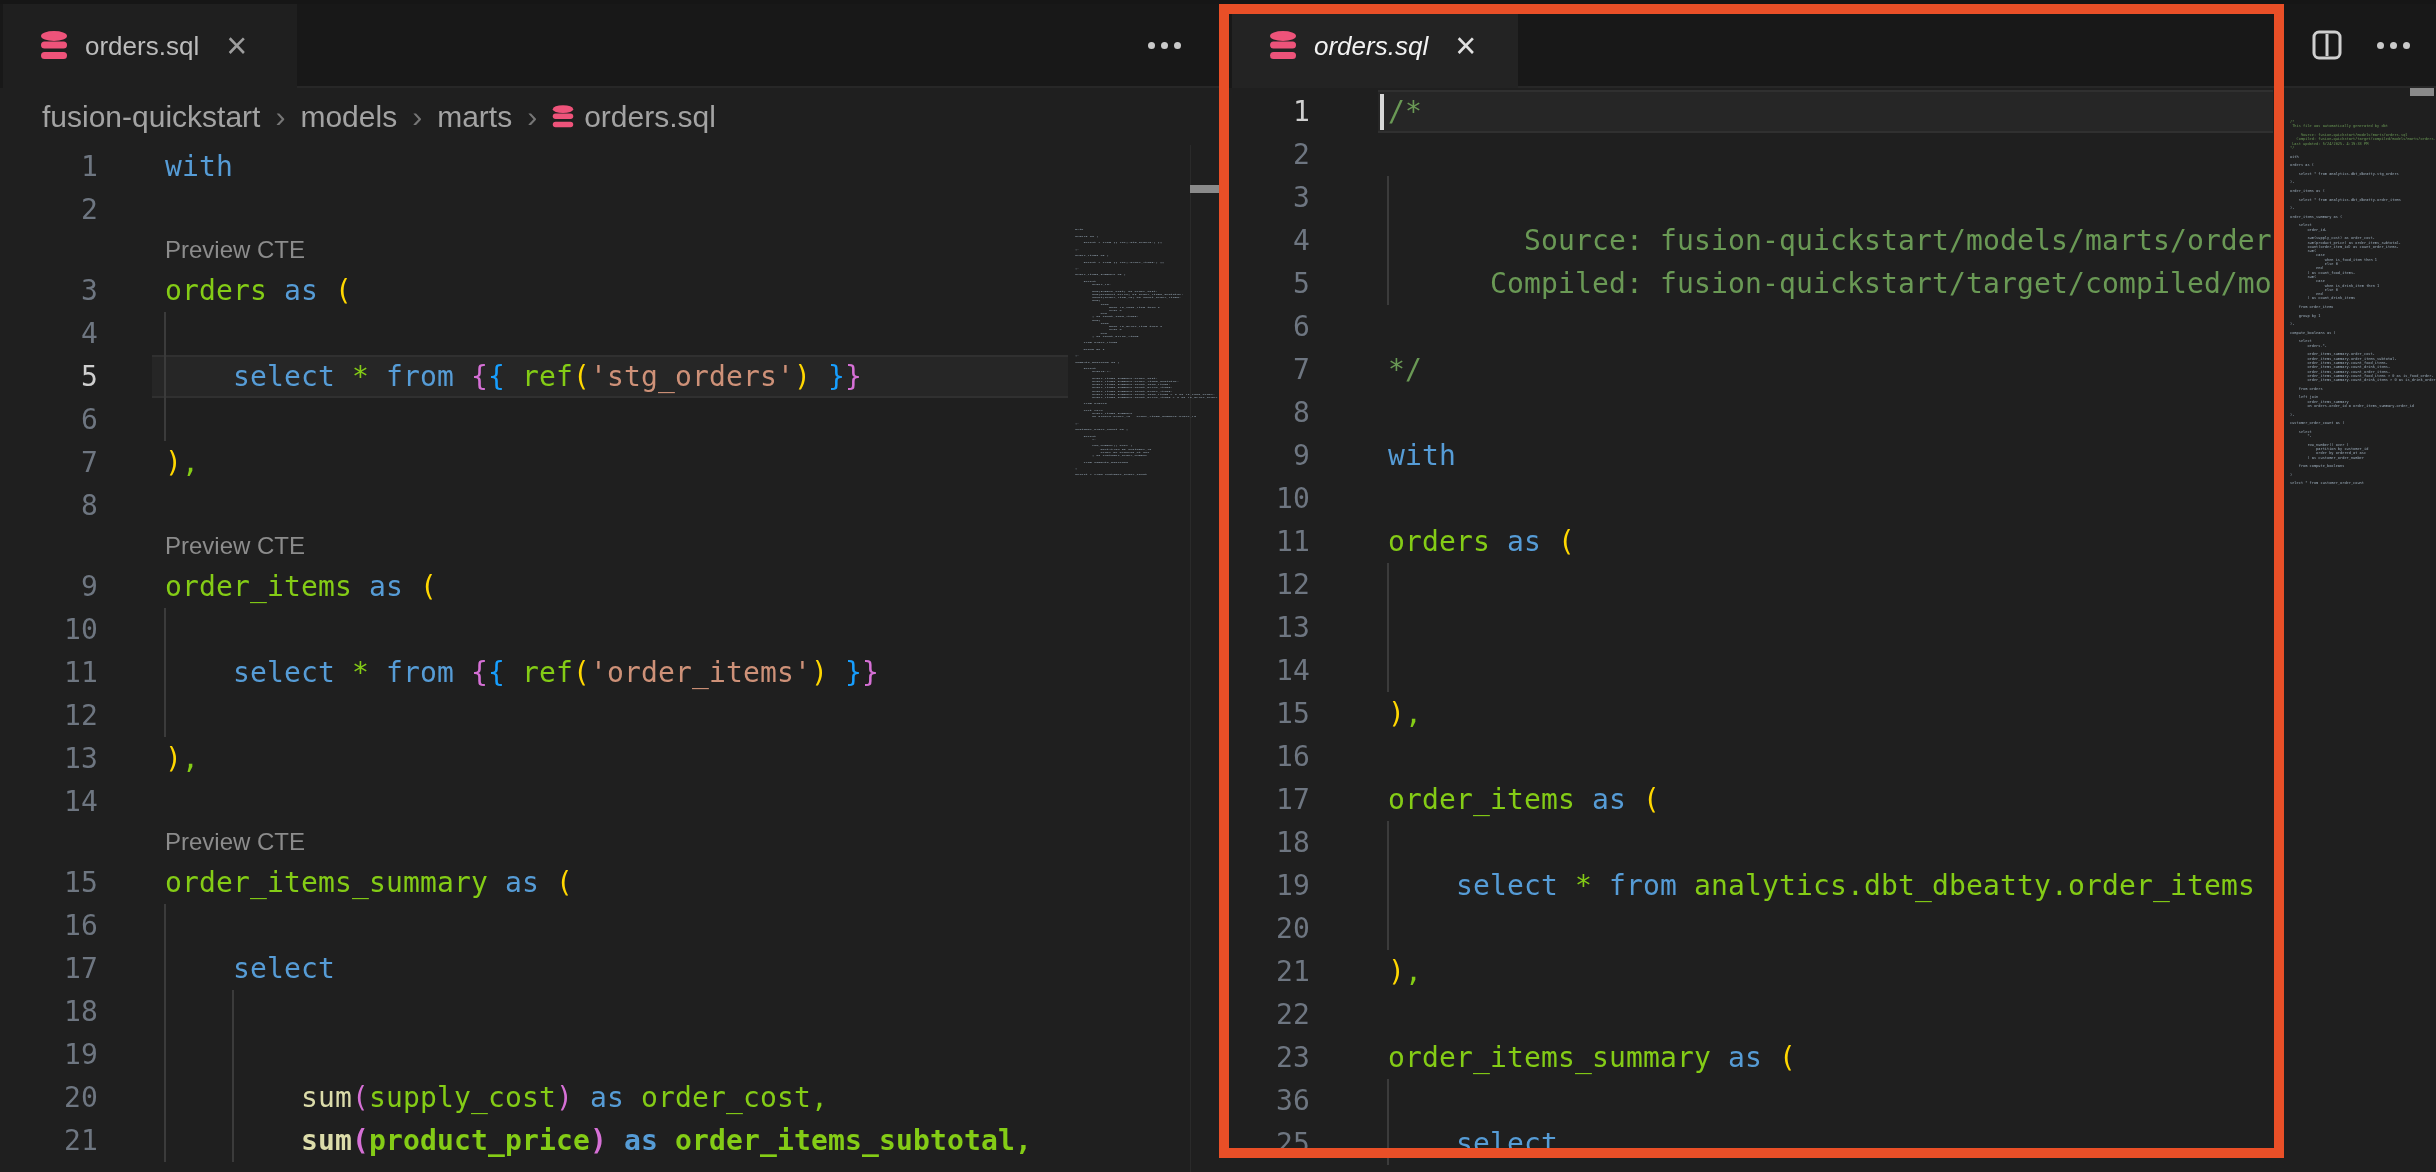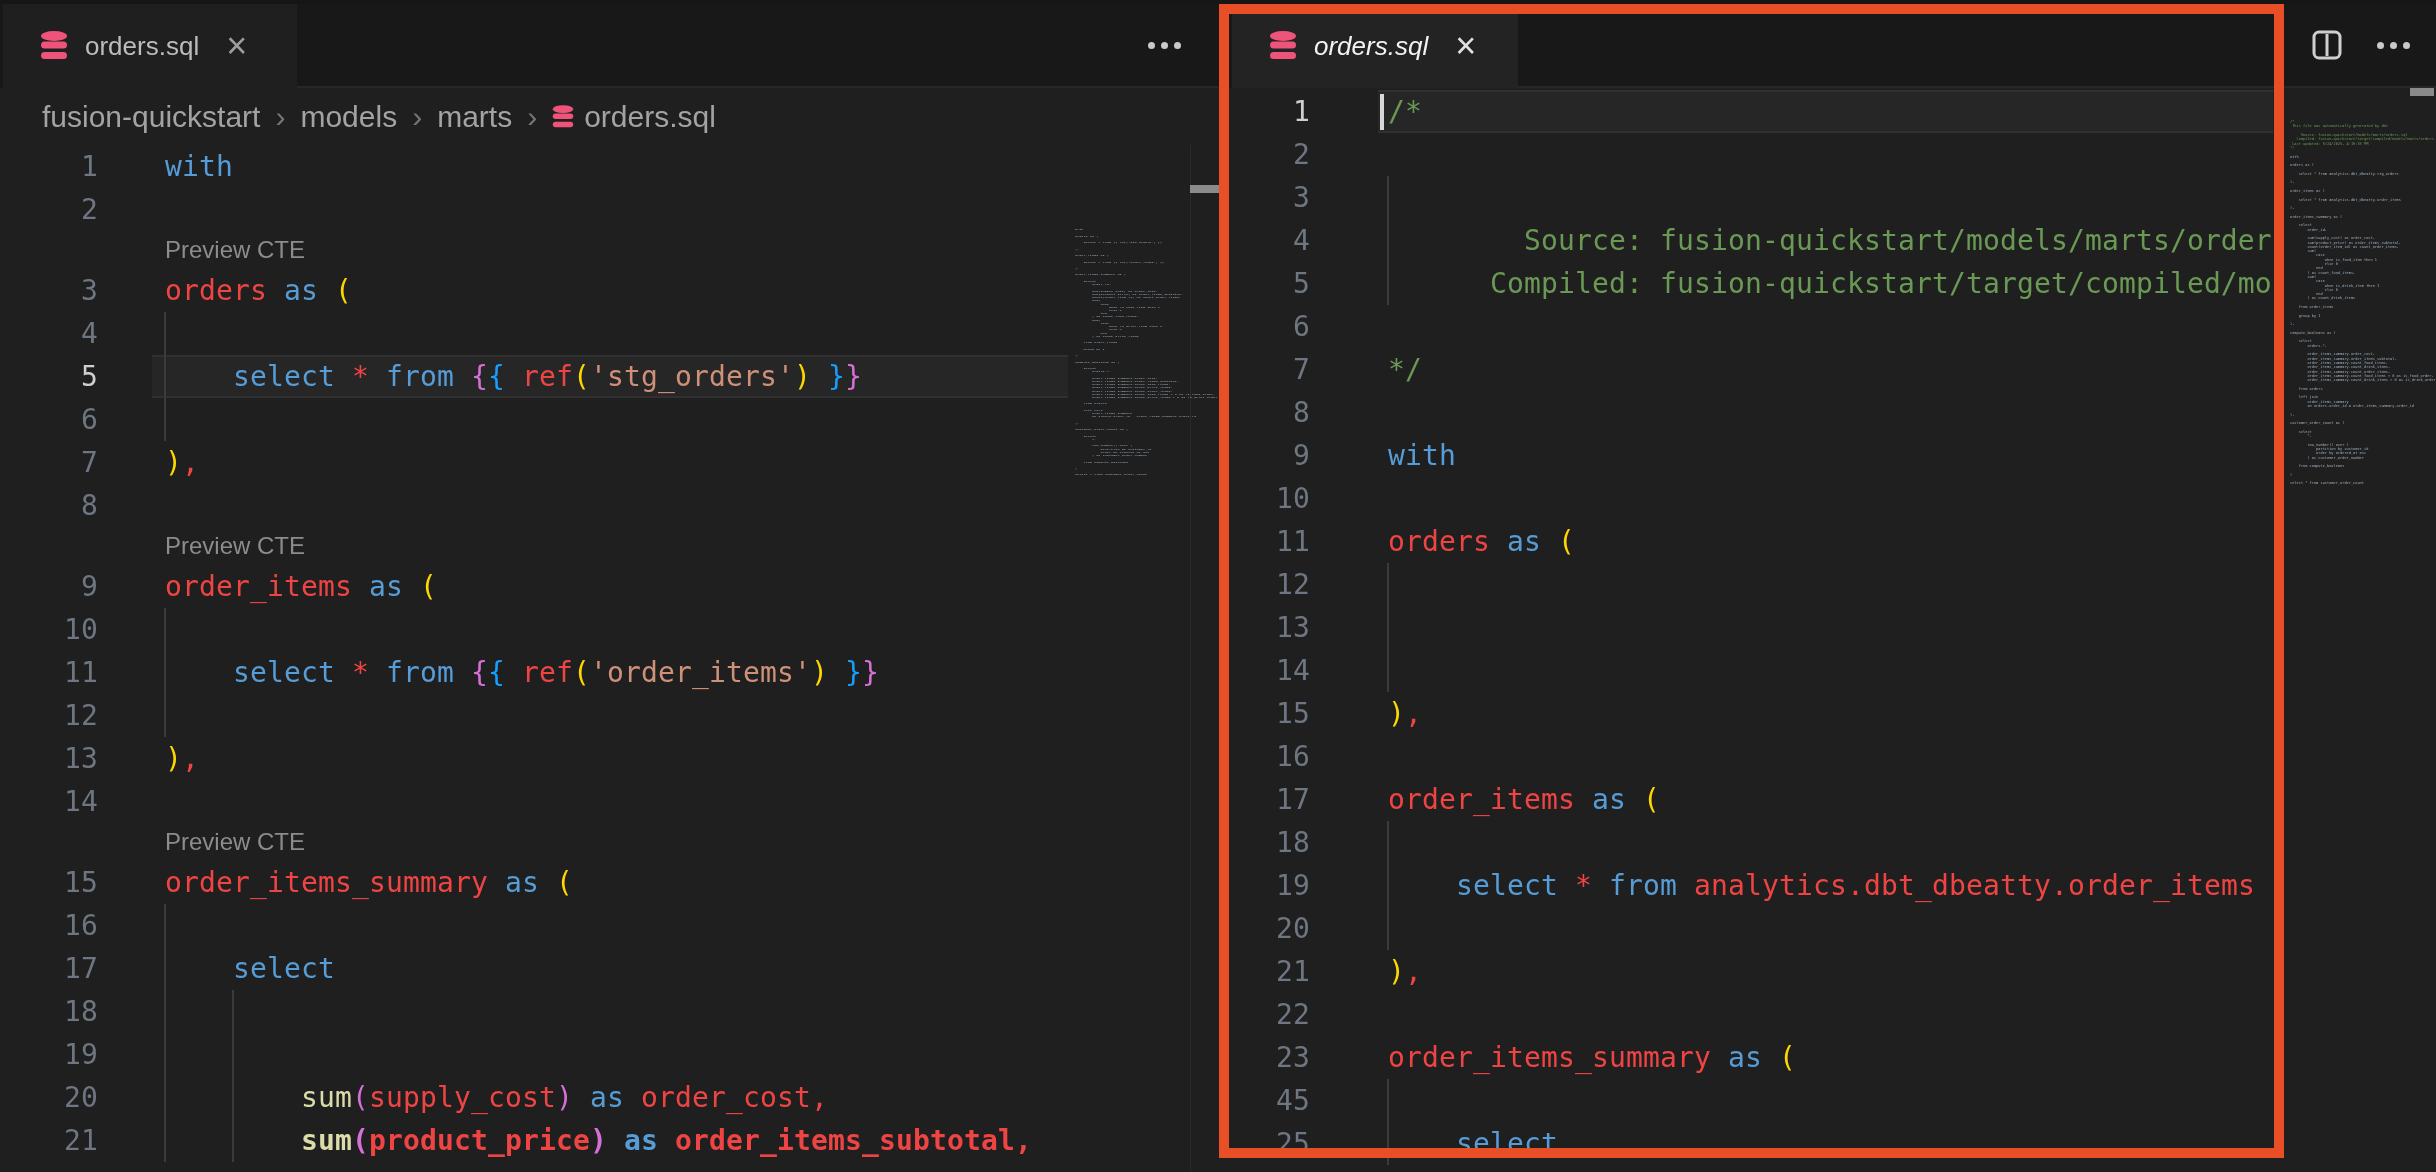--- a/index.html
+++ b/index.html
@@ -26,21 +26,21 @@
   #code-layer-right{width:2273px;}
   .mono{font-family:"DejaVu Sans Mono","Liberation Mono",monospace;font-size:28px;line-height:43px;letter-spacing:0.14px;white-space:pre;}
   .code-row{position:absolute;height:43px;}
   .line-num{position:absolute;text-align:right;color:#6e7681;}
   .line-num.active{color:#cfcfcf;}
   .lens{position:absolute;font-family:"Liberation Sans","DejaVu Sans",sans-serif;font-size:24px;line-height:38px;color:#8c8c8c;}
   .cur-line{position:absolute;background:#262626;box-shadow:inset 0 2px 0 #303030, inset 0 -2px 0 #303030;}
   .guide{position:absolute;width:2px;background:#3b3b3b;}
   .cursor{position:absolute;width:4px;background:#d7d7d7;}
   
-  .kw{color:#569cd6;} .pl{color:#ef4444;} .str{color:#ce9178;} .cmt{color:#6a9955;}
+  .kw{color:#569cd6;} .pl{color:#84cc16;} .str{color:#ce9178;} .cmt{color:#6a9955;}
   .fn{color:#dcdcaa;} .b1{color:#ffd700;} .b2{color:#d670d6;} .b3{color:#179fff;}
   
   .minimap{position:absolute;transform-origin:0 0;color:#9fb0bf;width:4200px;}
   .minimap .mm-head{color:#6a9955;}
   .ruler-mark{position:absolute;height:8px;background:#8a8a8a;}
   .ruler-sep{position:absolute;width:1px;background:rgba(255,255,255,0.05);}
   
   .actions{position:absolute;display:flex;align-items:center;}
   .dots{display:flex;align-items:center;}
   .dots i{width:7px;height:7px;border-radius:50%;background:#c9c9c9;margin:0 3px;}
@@ -296,21 +296,21 @@
       <div class="line-num mono" style="left: 1240px; top: 864px; width: 70px;">19</div>
       <div class="code-row mono" style="left: 1388px; top: 864px;"><span class="pl">    </span><span class="kw">select</span><span class="pl"> * </span><span class="kw">from</span><span class="pl"> analytics.dbt_dbeatty.order_items</span></div>
       <div class="line-num mono" style="left: 1240px; top: 907px; width: 70px;">20</div>
       <div class="code-row mono" style="left: 1388px; top: 907px;"></div>
       <div class="line-num mono" style="left: 1240px; top: 950px; width: 70px;">21</div>
       <div class="code-row mono" style="left: 1388px; top: 950px;"><span class="b1">)</span><span class="pl">,</span></div>
       <div class="line-num mono" style="left: 1240px; top: 993px; width: 70px;">22</div>
       <div class="code-row mono" style="left: 1388px; top: 993px;"></div>
       <div class="line-num mono" style="left: 1240px; top: 1036px; width: 70px;">23</div>
       <div class="code-row mono" style="left: 1388px; top: 1036px;"><span class="pl">order_items_summary </span><span class="kw">as </span><span class="b1">(</span></div>
-      <div class="line-num mono" style="left: 1240px; top: 1079px; width: 70px;">45</div>
+      <div class="line-num mono" style="left: 1240px; top: 1079px; width: 70px;">36</div>
       <div class="code-row mono" style="left: 1388px; top: 1079px;"></div>
       <div class="line-num mono" style="left: 1240px; top: 1122px; width: 70px;">25</div>
       <div class="code-row mono" style="left: 1388px; top: 1122px;"><span class="pl">    </span><span class="kw">select</span></div>
       <div class="cursor" style="left: 1380px; top: 94px; height: 36px;"></div>
     </div>
 
   <pre id="minimap-right" class="minimap mono" style="left:2290px;top:92px;transform:scale(0.128,0.1);"><span class="mm-head">/*
  This file was automatically generated by dbt
 
      Source: fusion-quickstart/models/marts/orders.sql

